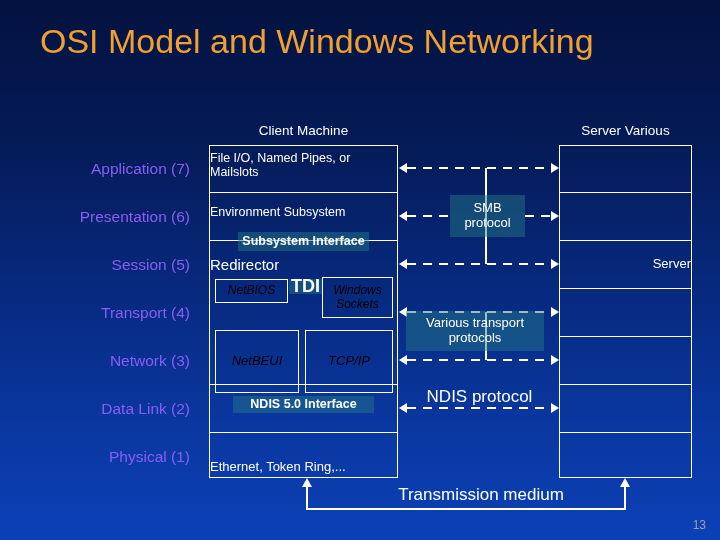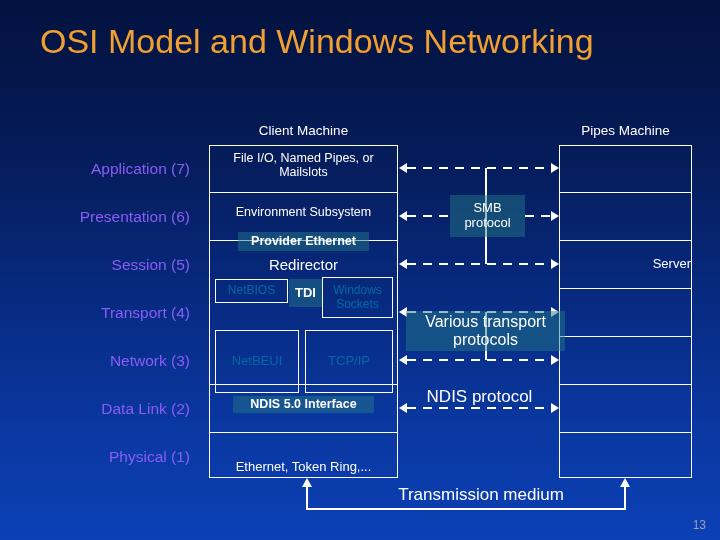--- a/index.html
+++ b/index.html
@@ -29,33 +29,33 @@
   .osi-label{
     color:#8b5cf6;font-size:15.5px;text-align:right;
     height:48px;line-height:48px;white-space:nowrap;
     padding-right:8px;box-sizing:border-box;
   }
 
   
   #client-machine{left:209px;top:145px;width:189px;height:333px;
     border:1.5px solid #ffffff;box-sizing:border-box;}
   .client-row{position:absolute;left:0;width:100%;box-sizing:border-box;
-    color:#fff;font-size:12.5px;text-align:center;}
+    color:#fff;font-size:12.5px;}
   .hr{position:absolute;left:0;width:100%;height:0;border-top:1.5px solid #fff;}
 
   
   #server-machine{left:559px;top:145px;width:133px;height:333px;
     border:1.5px solid #ffffff;box-sizing:border-box;}
   .srv-row{position:absolute;left:0;width:100%;box-sizing:border-box;
     color:#fff;font-size:13px;text-align:right;}
 
   
   .box{position:absolute;border:1.5px solid #ffffff;box-sizing:border-box;
-    color:#0369a1;display:flex;align-items:center;justify-content:center;
-    text-align:center;line-height:1.12;}
+    color:#000000;display:flex;align-items:center;justify-content:center;
+    text-align:center;line-height:1.12;font-style:italic;}
 
   
   .hl{position:absolute;background:rgba(36,122,134,.48);color:#ffffff;
     text-align:center;font-weight:bold;display:flex;align-items:center;
     justify-content:center;line-height:1.15;}
 
   
   .dash-row{position:absolute;height:2px;background:
      repeating-linear-gradient(90deg,#fff 0 9px,transparent 9px 16px);}
   .arrow-l,.arrow-r{position:absolute;width:0;height:0;
@@ -77,21 +77,21 @@
      border-bottom:9px solid #ffffff;}
 
   #page-number{right:14px;bottom:8px;color:#9aa0b4;font-size:12px;}
 </style>
 </head>
 <body>
 
 <div class="abs" id="slide-title">OSI Model and Windows Networking</div>
 
 <div class="abs col-head" id="client-machine-heading">Client Machine</div>
-<div class="abs col-head" id="server-machine-heading">Pipes Machine</div>
+<div class="abs col-head" id="server-machine-heading">Server Various</div>
 
 <div class="abs" id="osi-layer-labels">
   <div class="osi-label">Application (7)</div>
   <div class="osi-label">Presentation (6)</div>
   <div class="osi-label">Session (5)</div>
   <div class="osi-label">Transport (4)</div>
   <div class="osi-label">Network (3)</div>
   <div class="osi-label">Data Link (2)</div>
   <div class="osi-label">Physical (1)</div>
 </div>
@@ -101,27 +101,27 @@
   <div class="hr" style="top:46px"></div>
   <div class="hr" style="top:94px"></div>
   <div class="hr" style="top:238px"></div>
   <div class="hr" style="top:286px"></div>
 
   <div class="client-row" style="top:5px;height:40px;">File I/O, Named Pipes,
 or Mailslots</div>
 
   <div class="client-row" style="top:59px;height:18px;">Environment Subsystem</div>
 
-  <div class="hl" style="left:28px;top:86px;width:131px;height:19px;font-size:12.5px;">Provider Ethernet</div>
+  <div class="hl" style="left:28px;top:86px;width:131px;height:19px;font-size:12.5px;">Subsystem Interface</div>
 
   <div class="client-row" style="top:110px;height:18px;font-size:15px;">Redirector</div>
 
   <div class="box" style="left:5px;top:133px;width:73px;height:24px;font-size:12px;">NetBIOS</div>
 
-  <div class="hl" style="left:79px;top:133px;width:33px;height:28px;font-size:13px;">TDI</div>
+  <div class="hl" style="left:79px;top:133px;width:33px;height:15px;font-size:18px;">TDI</div>
 
   <div class="box" style="left:112px;top:131px;width:71px;height:41px;font-size:12px;white-space:pre-line;">Windows
 Sockets</div>
 
   <div class="box" style="left:5px;top:184px;width:84px;height:63px;font-size:13px;">NetBEUI</div>
 
   <div class="box" style="left:95px;top:184px;width:88px;height:63px;font-size:13px;">TCP/IP</div>
 
   <div class="hl" style="left:23px;top:250px;width:141px;height:17px;font-size:12.5px;">NDIS 5.0 Interface</div>
 
@@ -183,21 +183,21 @@
 <div class="abs">
   <div class="arrow-l abs" style="left:399px;top:403px;"></div>
   <div class="dash-row abs" style="left:407px;top:407px;width:145px;"></div>
   <div class="arrow-r abs" style="left:551px;top:403px;"></div>
 </div>
 
 <div class="hl abs" style="left:450px;top:195px;width:75px;height:42px;font-size:13px;
      font-weight:normal;white-space:pre-line;">SMB
 protocol</div>
 
-<div class="hl abs" style="left:406px;top:311px;width:159px;height:40px;font-size:16px;
+<div class="hl abs" style="left:406px;top:311px;width:138px;height:40px;font-size:13px;
      font-weight:normal;white-space:pre-line;">Various transport
 protocols</div>
 
 <div class="mid-cap abs" style="left:406px;top:387px;width:147px;">NDIS protocol</div>
 
 <div class="abs">
   <div class="tm-line abs" style="left:306px;top:508px;width:320px;height:2px;"></div>
   <div class="tm-line abs" style="left:306px;top:486px;width:2px;height:24px;"></div>
   <div class="tm-line abs" style="left:624px;top:486px;width:2px;height:24px;"></div>
   <div class="tm-arrow abs" style="left:302px;top:478px;"></div>

